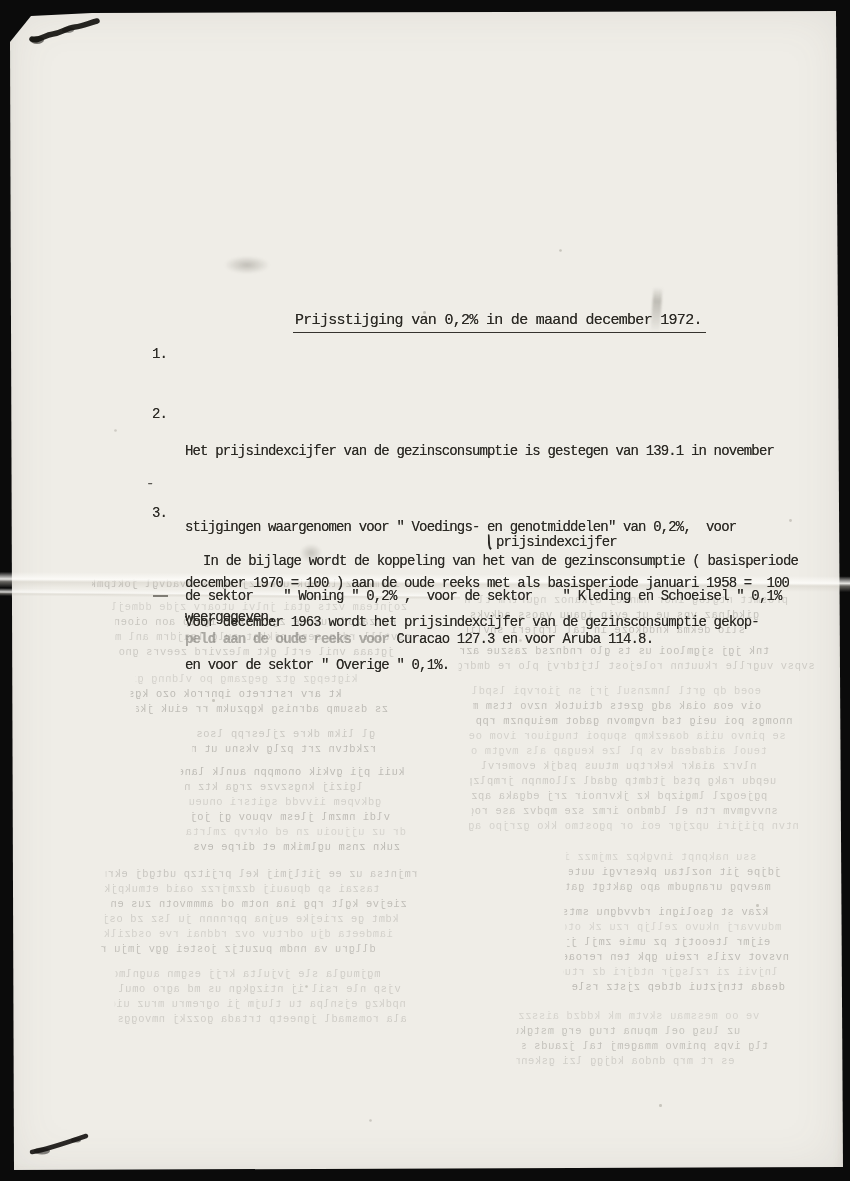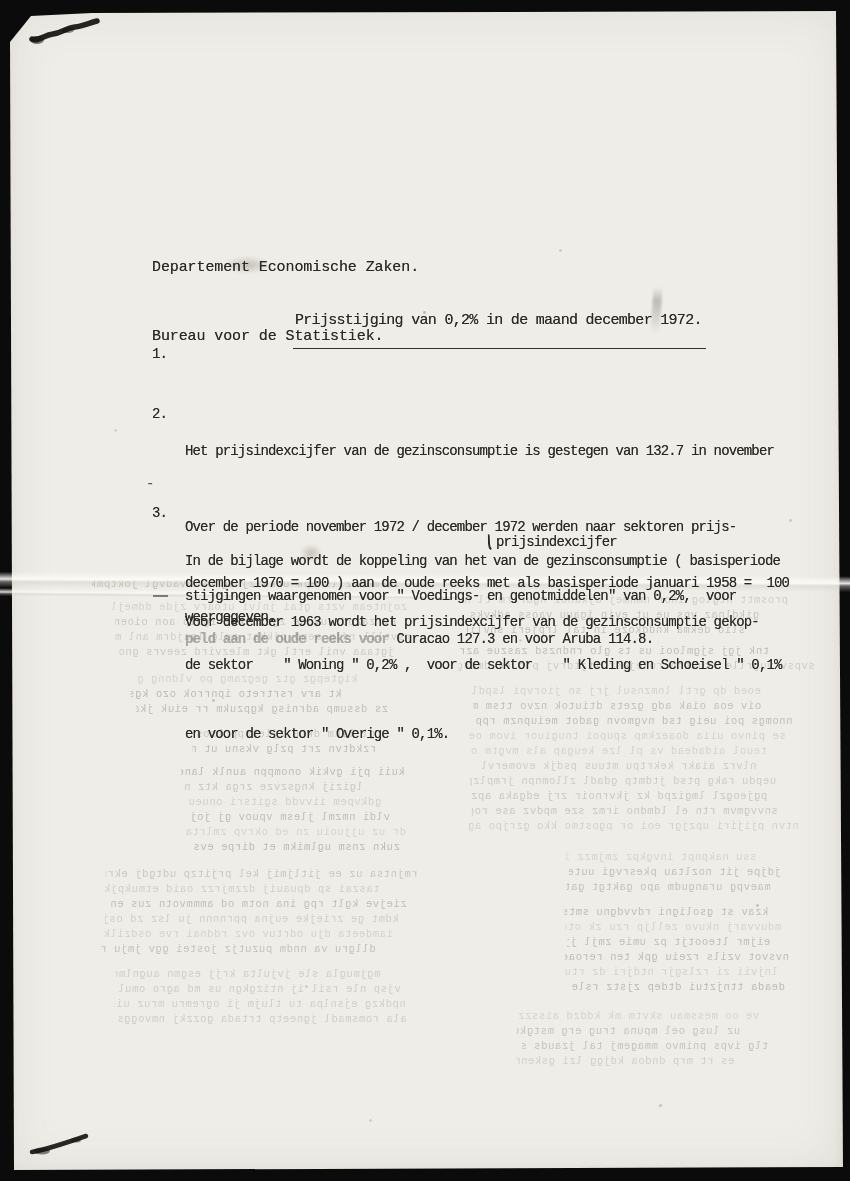--- a/index.html
+++ b/index.html
@@ -21,29 +21,29 @@
                 inset 0 -5px 14px rgba(100,94,82,.10), inset 6px 0 14px rgba(100,94,82,.10);
   }
   
   .t{
     position:absolute; white-space:pre; color:#2a2823;
     text-shadow:0 0 .5px rgba(42,40,35,.65);
   }
   #hdr{left:152px; top:210px; font-size:15px; line-height:23px; letter-spacing:-.1px;}
   #title{
     left:293px; top:312px; font-size:15px; letter-spacing:-.7px;
-    border-bottom:1.6px solid #35332e; padding:0 4px 19px 2px;
+    border-bottom:1.6px solid #35332e; padding:0 4px 3px 2px;
   }
   .para{position:absolute; left:152px; font-size:14px; letter-spacing:-.85px;}
   .para .num{position:absolute; left:0; top:0;}
   .plines{position:relative; margin-left:33px; line-height:23px;}
   #para1{top:346px;} #para2{top:406px;} #para3{top:505px;}
   #para3 .plines{line-height:normal;}
   #para3 .r{position:absolute; white-space:pre;}
-  .r0{top:0;} .r1{top:22px;} .r2{top:56px;text-align:center;} .r3{top:61px;} .r4{top:78px;}
+  .r0{top:0;margin-left:18px;} .r1{top:22px;} .r2{top:56px;text-align:center;} .r3{top:61px;} .r4{top:78px;}
   #insertion{position:absolute; left:303px; top:-19px; white-space:pre;}
   #caret{
     display:inline-block; width:5px; height:16px; margin-right:1px;
     border-left:2px solid #2a2823; border-bottom-left-radius:8px;
     border-bottom:2px solid transparent; vertical-align:-6px;
     transform:rotate(-3deg);
   }
   #mdash{position:absolute; left:-6px; top:70px; opacity:.75;}
   .faded{opacity:.34; filter:blur(.4px);font-weight:bold;}
   
@@ -182,39 +182,34 @@
     <path d="M4 23 C 10 26, 16 19, 25 18 C 33 17, 38 12, 47 11 C 55 10, 61 7, 69 5" stroke="#14120f" stroke-width="5.5" fill="none" stroke-linecap="round" opacity="0.92"></path>
     <ellipse cx="9" cy="24" rx="7" ry="4" fill="#14120f" opacity="0.55"></ellipse>
     <ellipse cx="40" cy="14" rx="6" ry="3" fill="#14120f" opacity="0.45"></ellipse>
   </svg>
   <svg class="ink" style="left:28px; top:1128px;" width="70" height="30">
     <path d="M4 24 C 16 22, 32 17, 58 8" stroke="#14120f" stroke-width="4.5" fill="none" stroke-linecap="round" opacity="0.9"></path>
     <ellipse cx="14" cy="23" rx="8" ry="3.4" fill="#14120f" opacity="0.5"></ellipse>
     <ellipse cx="48" cy="12" rx="5" ry="2.6" fill="#14120f" opacity="0.45"></ellipse>
   </svg>
 
-  <div id="hdr" class="t">
-    <div>Departement Economische Zaken.</div>
-    <div>Bureau voor de Statistiek.</div>
-  </div>
 
   <div id="title" class="t">Prijsstijging van 0,2% in de maand december 1972.</div>
 
   <div id="para1" class="t para">
     <span class="num">1.</span>
     <div class="plines">
-      <div>Het prijsindexcijfer van de gezinsconsumptie is gestegen van 132.7 in november</div>
+      <div>Het prijsindexcijfer van de gezinsconsumptie is gestegen van 139.1 in november</div>
     </div>
   </div>
 
   <div id="para2" class="t para">
     <span class="num">2.</span>
     <span id="mdash">-</span>
     <div class="plines">
-      <div>Over de periode november 1972 / december 1972 werden naar sektoren prijs-</div>
       <div>stijgingen waargenomen voor " Voedings- en genotmiddelen" van 0,2%,  voor</div>
       <div>de sektor    " Woning " 0,2% ,  voor de sektor    " Kleding en Schoeisel " 0,1%</div>
       <div>en voor de sektor " Overige " 0,1%.</div>
     </div>
   </div>
 
   <div id="para3" class="t para">
     <span class="num">3.</span>
     <div class="plines" style="height:100px;">
       <div id="insertion"><span id="caret"></span><span>prijsindexcijfer</span></div>

